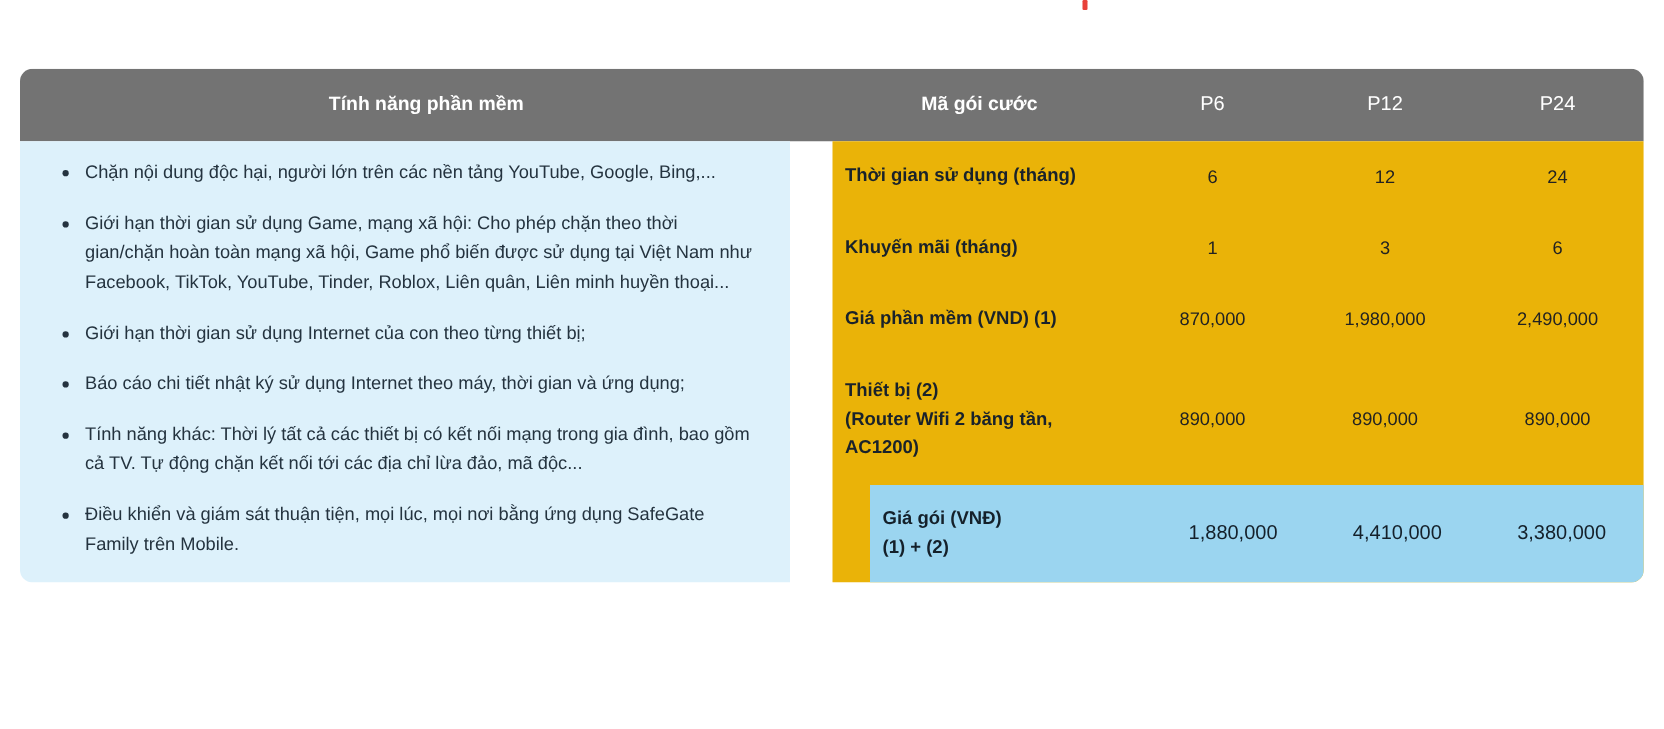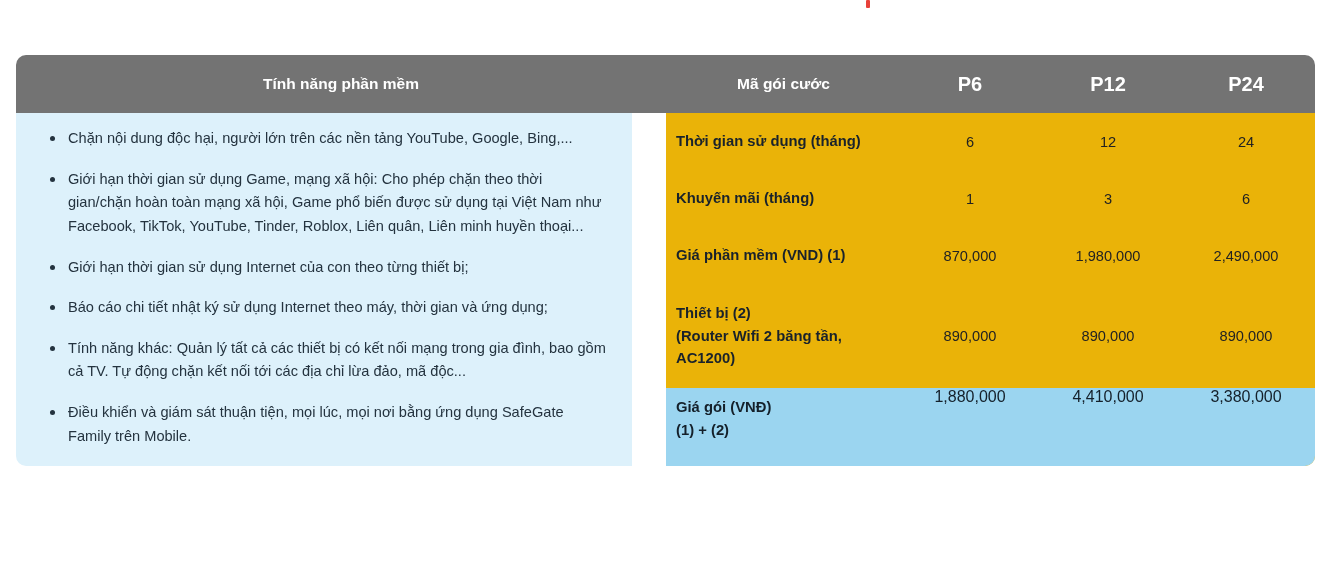--- a/index.html
+++ b/index.html
@@ -50,22 +50,22 @@
   }
   .th-pkg {
     width: 235px;
     text-align: center;
     font-weight: bold;
     font-size: 15.5px;
   }
   .th-col {
     width: 138px;
     text-align: center;
-    font-weight: bold;
-    font-size: 20px;
+    font-weight: normal;
+    font-size: 16px;
   }
   
   .tbody {
     display: flex;
     align-items: stretch;
     gap: 34px;
   }
   .left-pane {
     width: 650px;
     background: #ddf1fb;
@@ -119,21 +119,22 @@
   .row .cell {
     width: 138px;
     text-align: center;
     font-size: 14.6px;
     color: #222;
   }
   .row.tall { min-height: 104px; }
   .row.total {
     background: #9bd5f0;
     flex: 1;
-    align-items: flex-start;
+    align-items: center;
+    margin-left: 30px;
   }
   .row.total .label {
     font-weight: bold;
     font-size: 14.8px;
     color: #14202a;
   }
   .row.total .cell {
     font-weight: normal;
     font-size: 16px;
     color: #14202a;
@@ -156,21 +157,21 @@
   </div>
 
   <div class="tbody">
 
     <div class="left-pane">
       <ul class="feature-list">
         <li>Chặn nội dung độc hại, người lớn trên các nền tảng YouTube, Google, Bing,...</li>
         <li>Giới hạn thời gian sử dụng Game, mạng xã hội: Cho phép chặn theo thời gian/chặn hoàn toàn mạng xã hội, Game phổ biến được sử dụng tại Việt Nam như Facebook, TikTok, YouTube, Tinder, Roblox, Liên quân, Liên minh huyền thoại...</li>
         <li>Giới hạn thời gian sử dụng Internet của con theo từng thiết bị;</li>
         <li>Báo cáo chi tiết nhật ký sử dụng Internet theo máy, thời gian và ứng dụng;</li>
-        <li>Tính năng khác: Quản lý tất cả các thiết bị có kết nối mạng trong gia đình, bao gồm cả TV. Tự động chặn kết nối tới các địa chỉ lừa đảo, mã độc...</li>
+        <li>Tính năng khác: Thời lý tất cả các thiết bị có kết nối mạng trong gia đình, bao gồm cả TV. Tự động chặn kết nối tới các địa chỉ lừa đảo, mã độc...</li>
         <li>Điều khiển và giám sát thuận tiện, mọi lúc, mọi nơi bằng ứng dụng SafeGate Family trên Mobile.</li>
       </ul>
     </div>
 
     <div class="right-pane">
 
       <div class="row">
         <div class="label">Thời gian sử dụng (tháng)</div>
         <div class="cell">6</div>
         <div class="cell">12</div>

